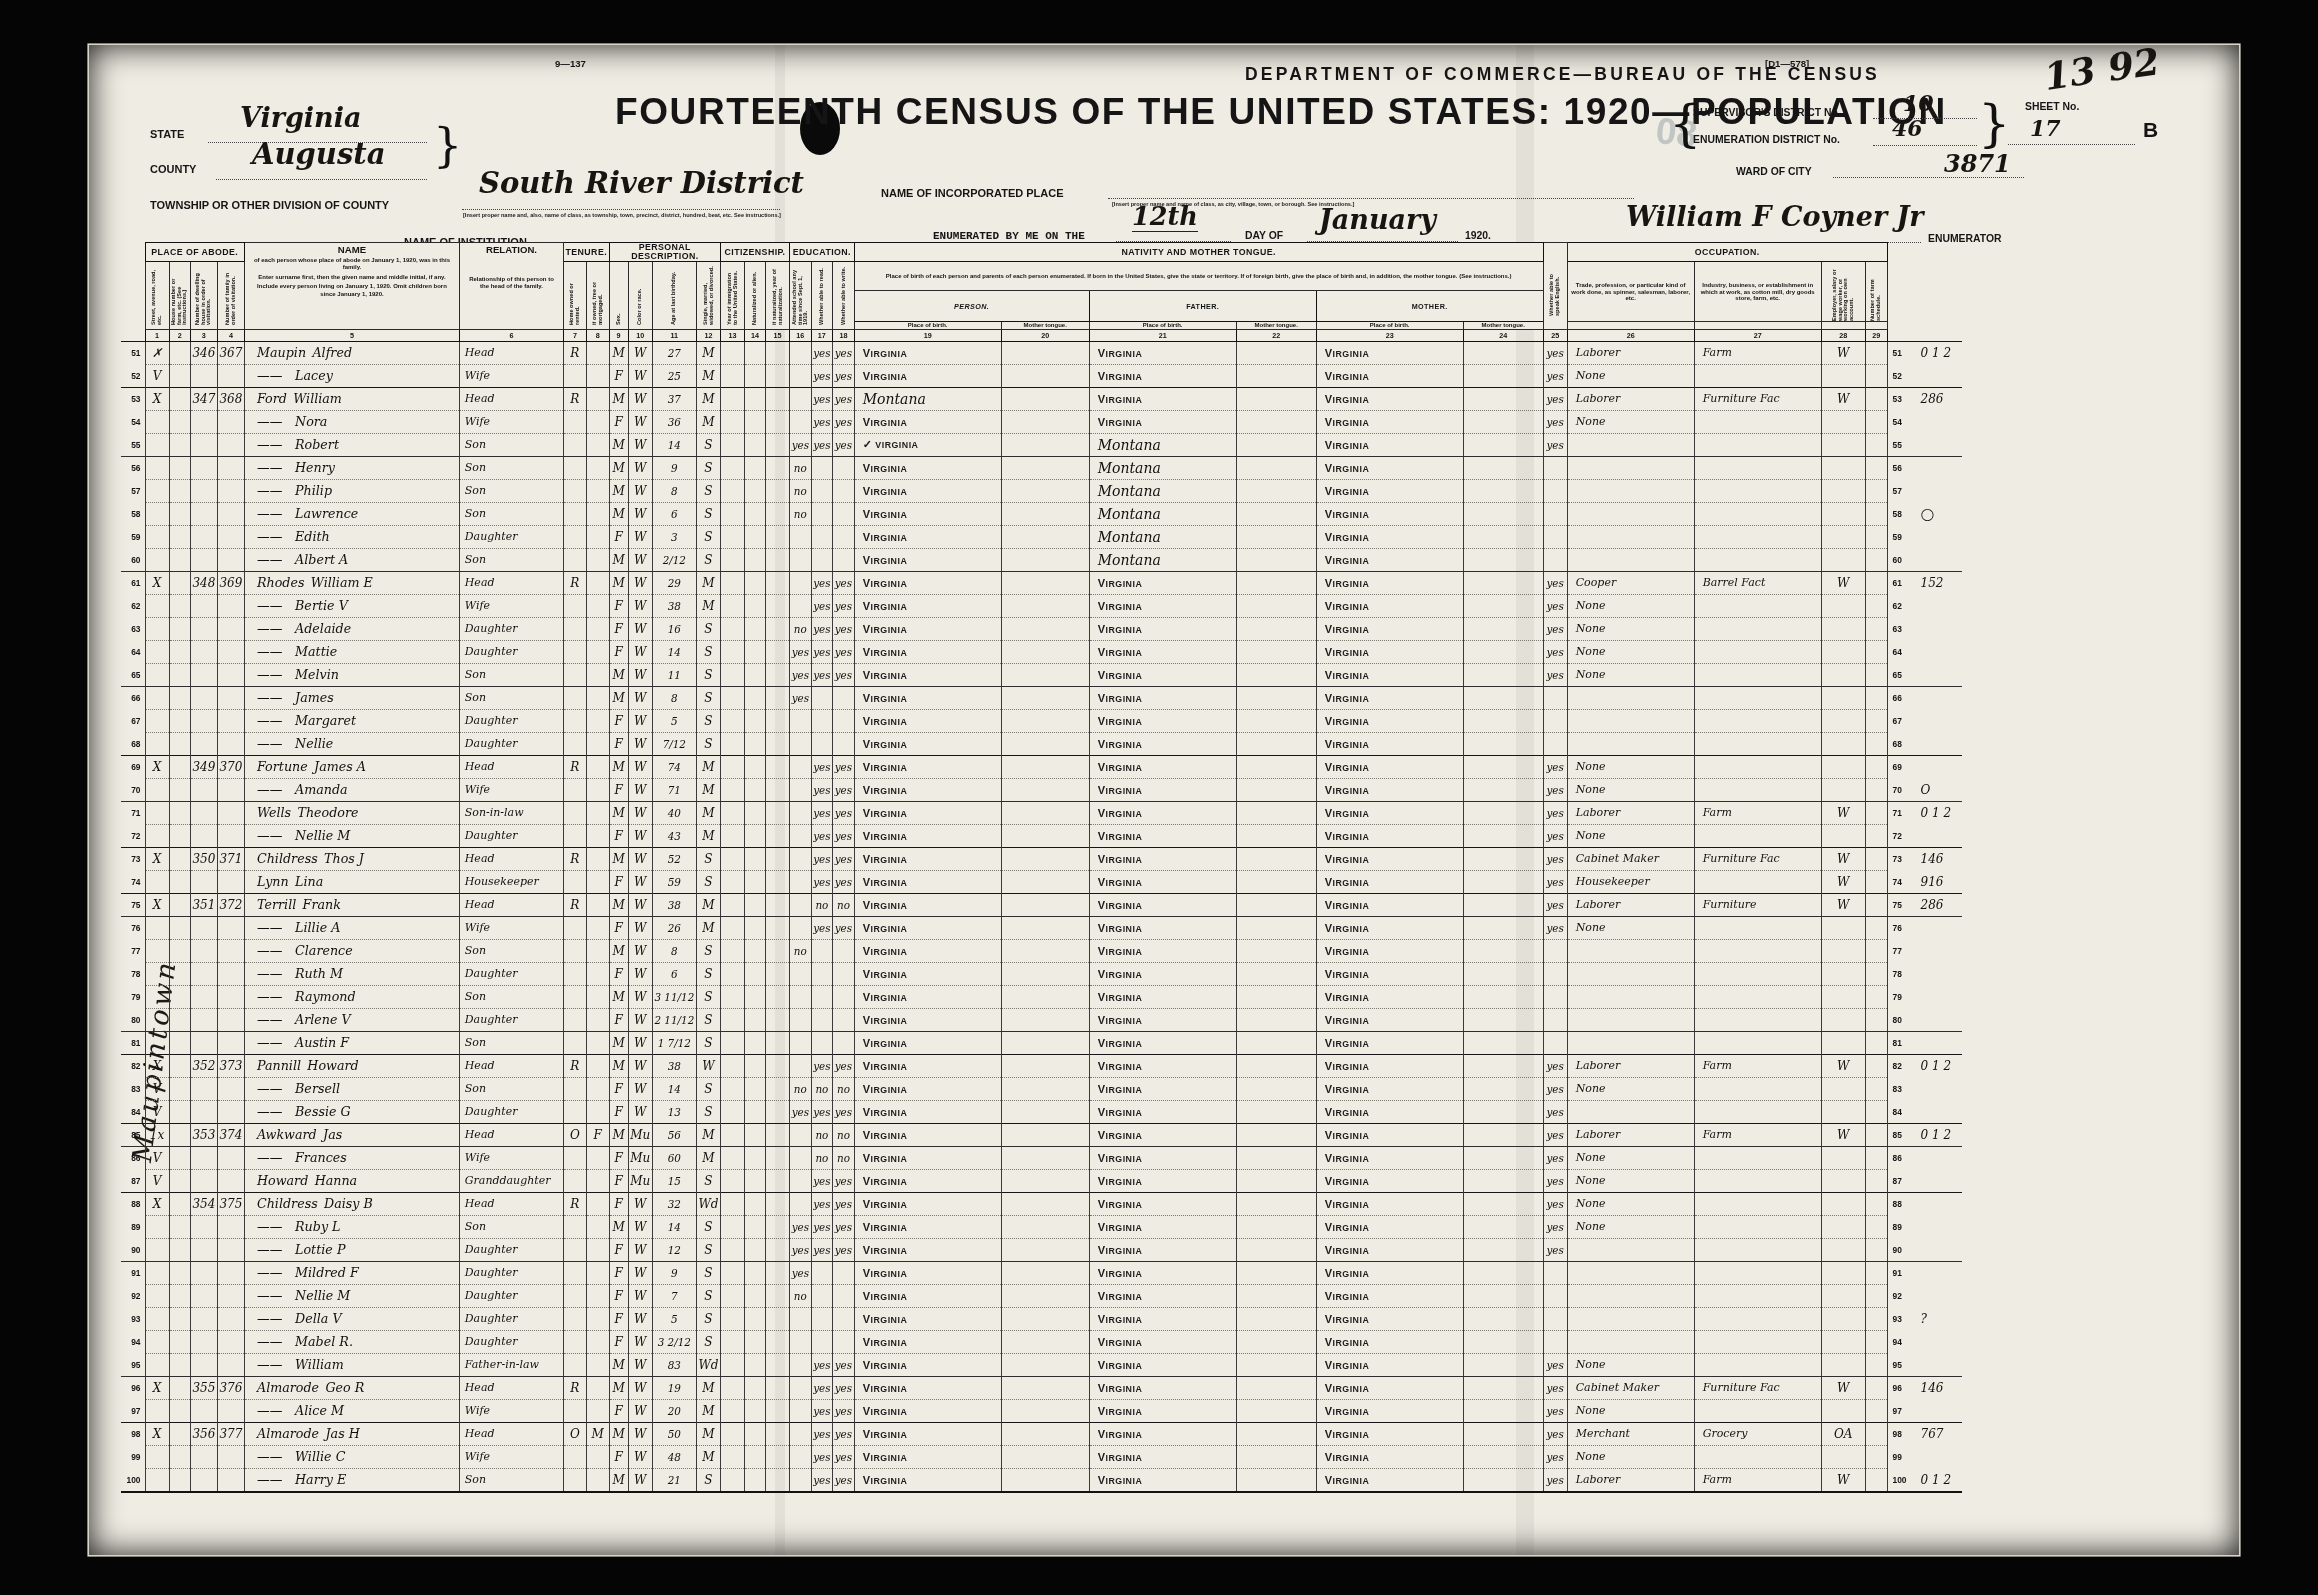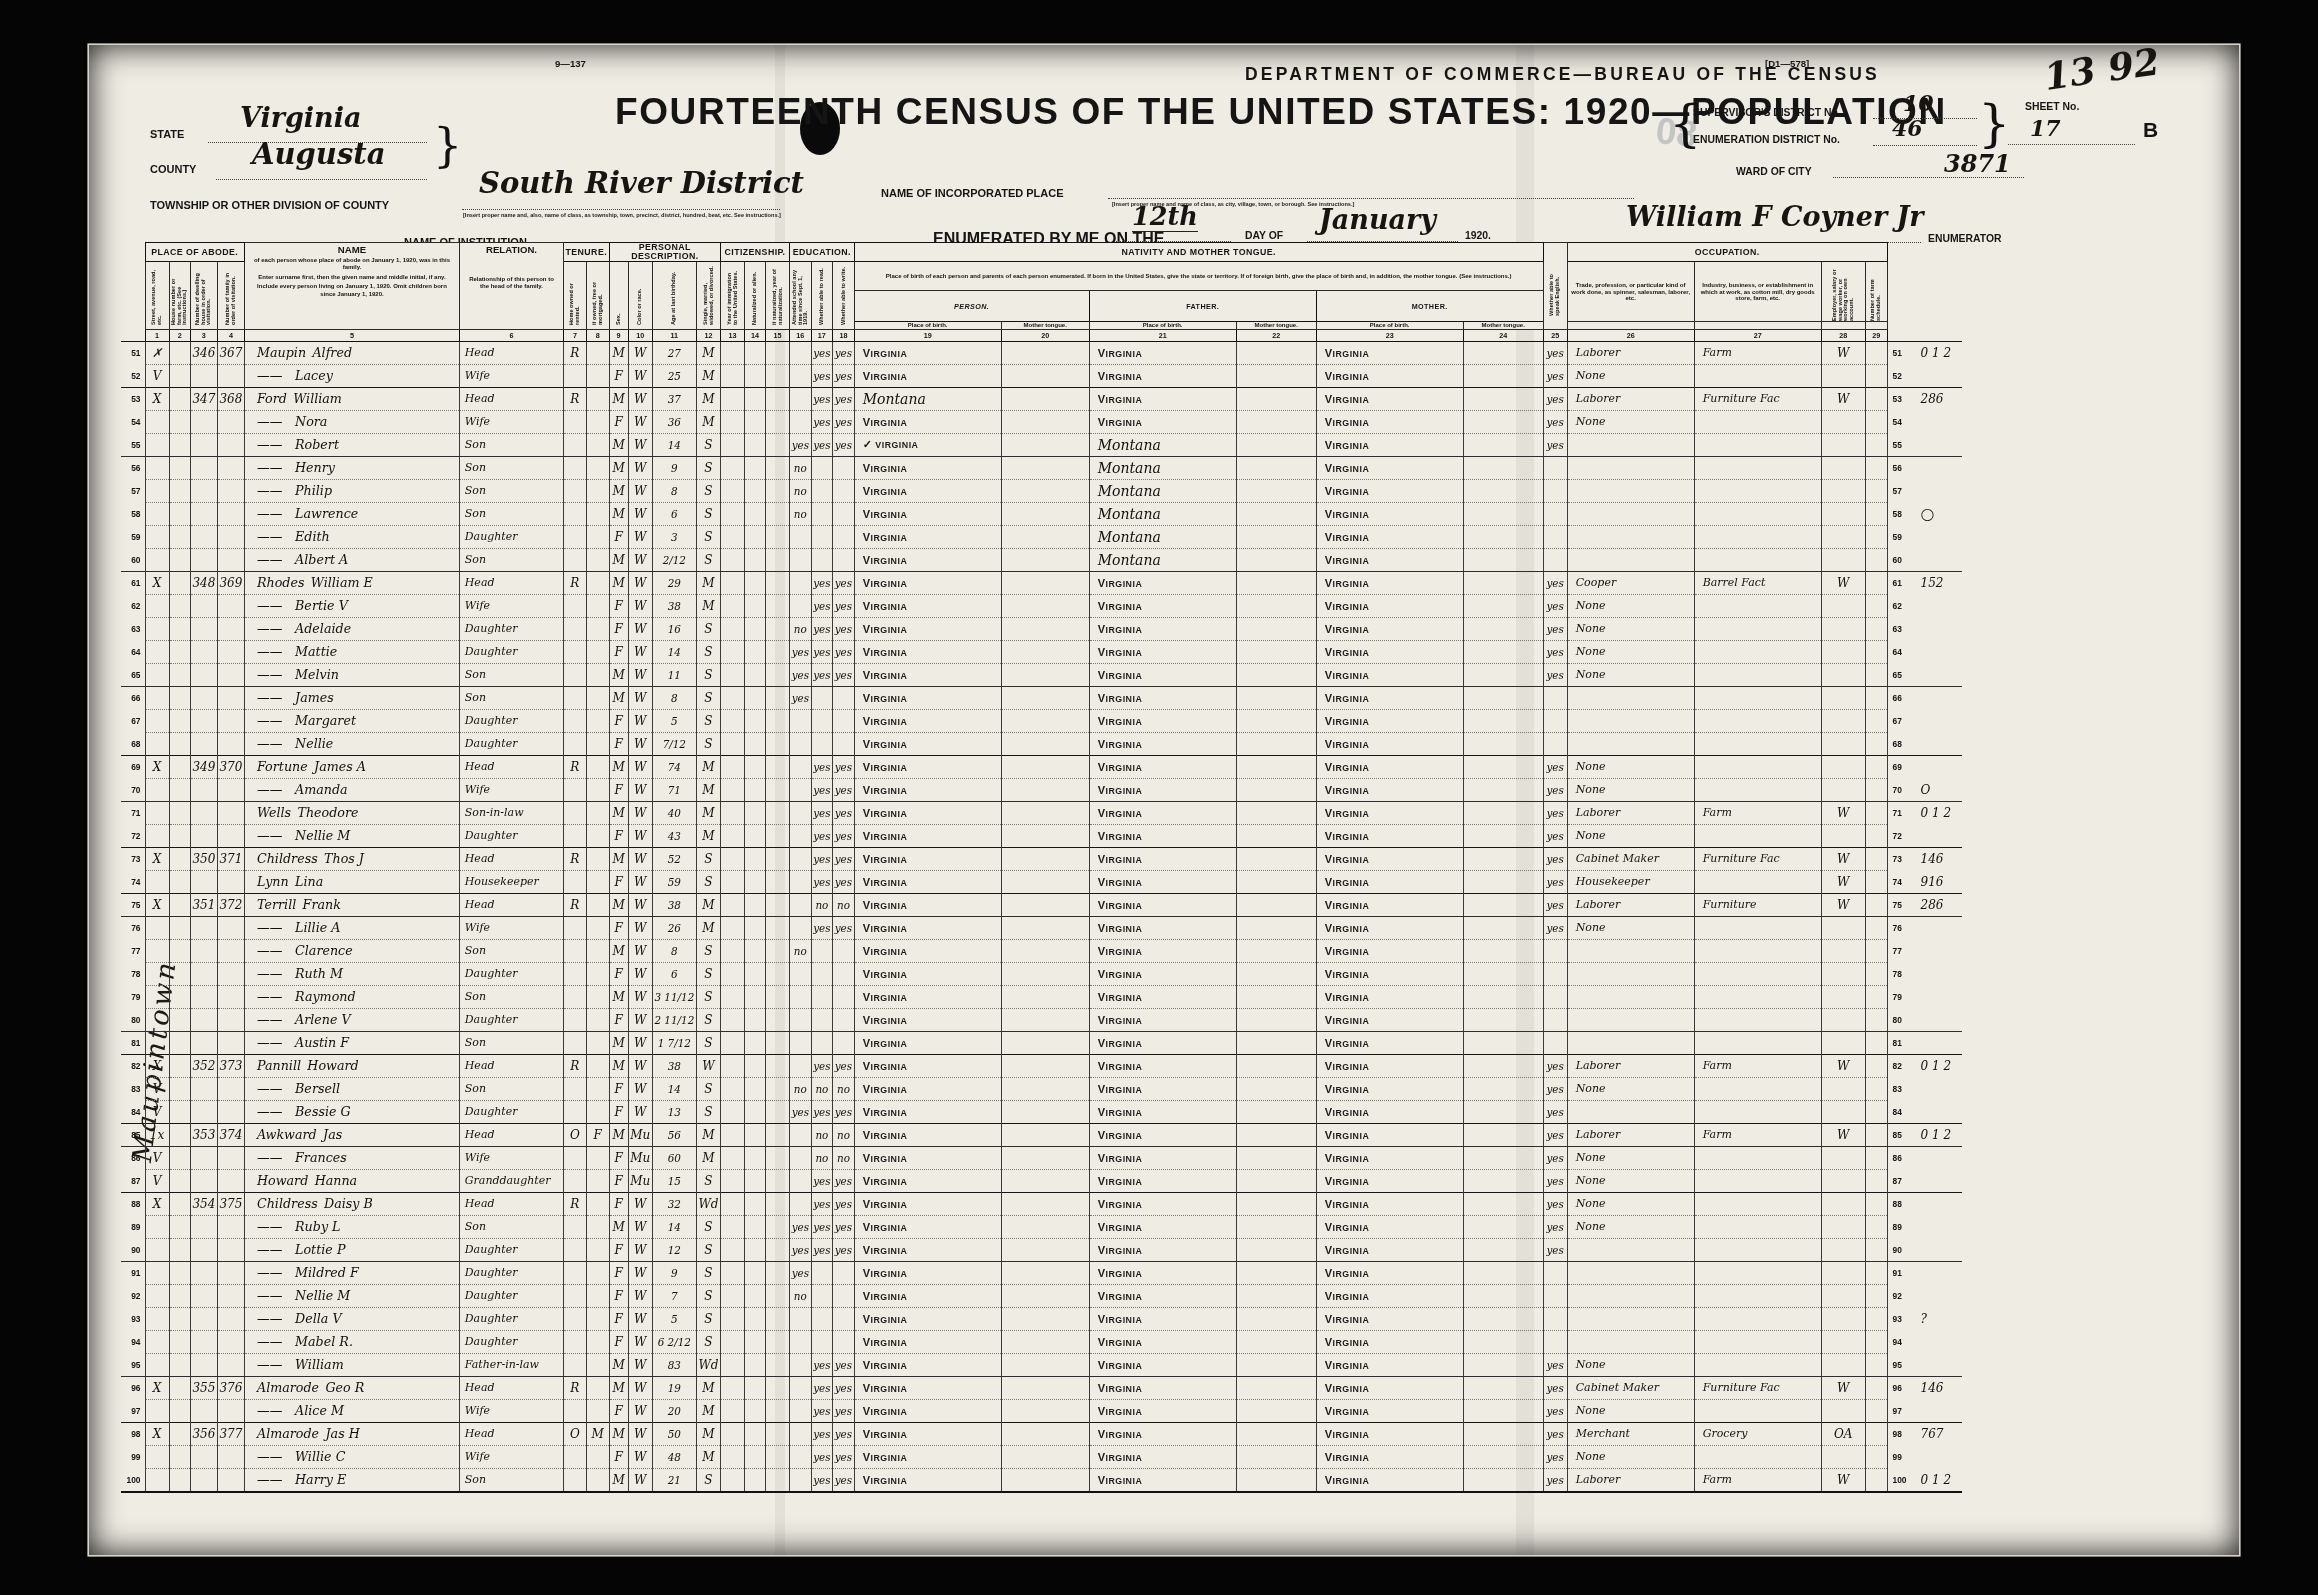--- a/index.html
+++ b/index.html
@@ -83,21 +83,21 @@
 
     <div class="abs lbl" style="left:61px;top:154px;font-size:11px;">TOWNSHIP OR OTHER DIVISION OF COUNTY</div>
     <div class="abs script" style="left:390px;top:121px;font-size:29px;">South River District</div>
     <div class="dotline" style="left:373px;top:164px;width:318px;"></div>
     <div class="tinynote" style="left:374px;top:167px;width:318px;">[Insert proper name and, also, name of class, as township, town, precinct, district, hundred, beat, etc.  See instructions.]</div>
 
     <div class="abs lbl" style="left:792px;top:142px;font-size:11px;">NAME OF INCORPORATED PLACE</div>
     <div class="dotline" style="left:1019px;top:153px;width:526px;"></div>
     <div class="tinynote" style="left:1023px;top:156px;width:518px;">[Insert proper name and name of class, as city, village, town, or borough.  See instructions.]</div>
 
-    <div class="abs lbl" style="left:844px;top:185px;font-size:16px;">ENUMERATED BY ME ON THE</div>
+    <div class="abs lbl" style="left:844px;top:185px;font-size:11px;font-family:Liberation Mono, monospace;">ENUMERATED BY ME ON THE</div>
     <div class="abs script" style="left:1043px;top:156px;font-size:25.5px;border-bottom:1.6px solid #222;">12th</div>
     <div class="dotline" style="left:1027px;top:196px;width:115px;"></div>
     <div class="abs lbl" style="left:1156px;top:185px;font-size:10.4px;">DAY OF</div>
     <div class="abs script" style="left:1230px;top:159px;font-size:27px;">January</div>
     <div class="dotline" style="left:1218px;top:196px;width:151px;"></div>
     <div class="abs lbl" style="left:1376px;top:185px;font-size:10.4px;">1920.</div>
     <div class="abs script" style="left:1537px;top:156px;font-size:27px;">William F Coyner Jr</div>
     <div class="dotline" style="left:1521px;top:197px;width:311px;"></div>
     <div class="abs lbl" style="left:1839px;top:188px;font-size:10.4px;">ENUMERATOR</div>
 
@@ -1763,21 +1763,21 @@
             <td class="hw ctr"></td>
             <td class="hw ctr"></td>
             <td class="hw ctr"></td>
             <td class="hw ctr"></td>
             <td class="hw name">—— Mabel R.</td>
             <td class="hw rel">Daughter</td>
             <td class="hw ctr"></td>
             <td class="hw ctr"></td>
             <td class="hw ctr">F</td>
             <td class="hw ctr">W</td>
-            <td class="hw ctr age">6 2/12</td>
+            <td class="hw ctr age">3 2/12</td>
             <td class="hw ctr">S</td>
             <td></td>
             <td></td>
             <td></td>
             <td class="hw ctr ed"></td>
             <td class="hw ctr ed"></td>
             <td class="hw ctr ed"></td>
             <td class="stamp">VIRGINIA</td>
             <td></td>
             <td class="stamp">VIRGINIA</td>

